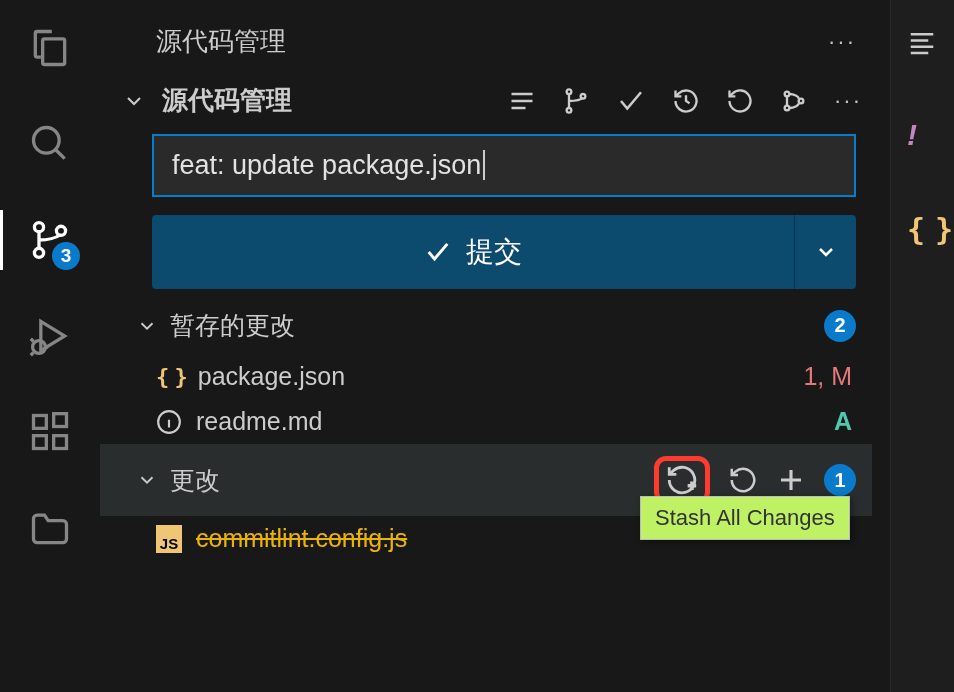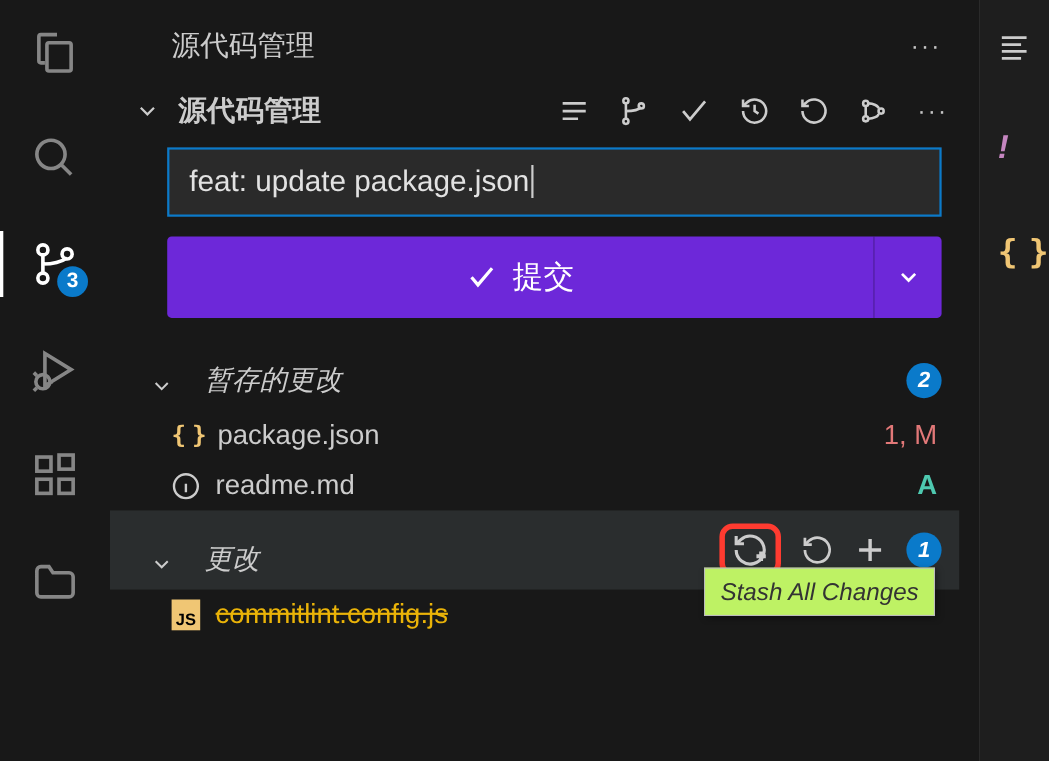--- a/index.html
+++ b/index.html
@@ -99,22 +99,22 @@
     display: flex;
   }
   .commit-input .cursor {
     width: 2px;
     height: 30px;
     background: #cccccc;
     margin-left: 2px;
   }
 
   .commit-btn {
-    margin: 6px 16px 28px 52px;
-    background: #6d28d9;
+    margin: 6px 16px 8px 52px;
+    background: #0c4a6e;
     color: #fff;
     font-size: 28px;
     display: flex;
     align-items: stretch;
     border-radius: 4px;
     overflow: hidden;
     cursor: pointer;
   }
   .commit-btn .main {
     flex: 1;
@@ -127,25 +127,24 @@
   .commit-btn .split {
     width: 62px;
     display: flex;
     align-items: center;
     justify-content: center;
     border-left: 1px solid rgba(0,0,0,0.3);
   }
 
   .section-header {
     display: flex;
-    align-items: flex-end;
+    align-items: center;
     padding: 12px 16px 12px 36px;
     font-size: 25px;
-    gap: 28px;
-    font-style: italic;
+    gap: 12px;
   }
   .section-header .title { flex: 1; }
   .section-header.hover { background: #2a2d2e; }
   .section-actions { display: flex; gap: 18px; align-items: center; }
   .count-badge {
     background: #0a7aca;
     color: #fff;
     border-radius: 50%;
     width: 32px;
     height: 32px;

